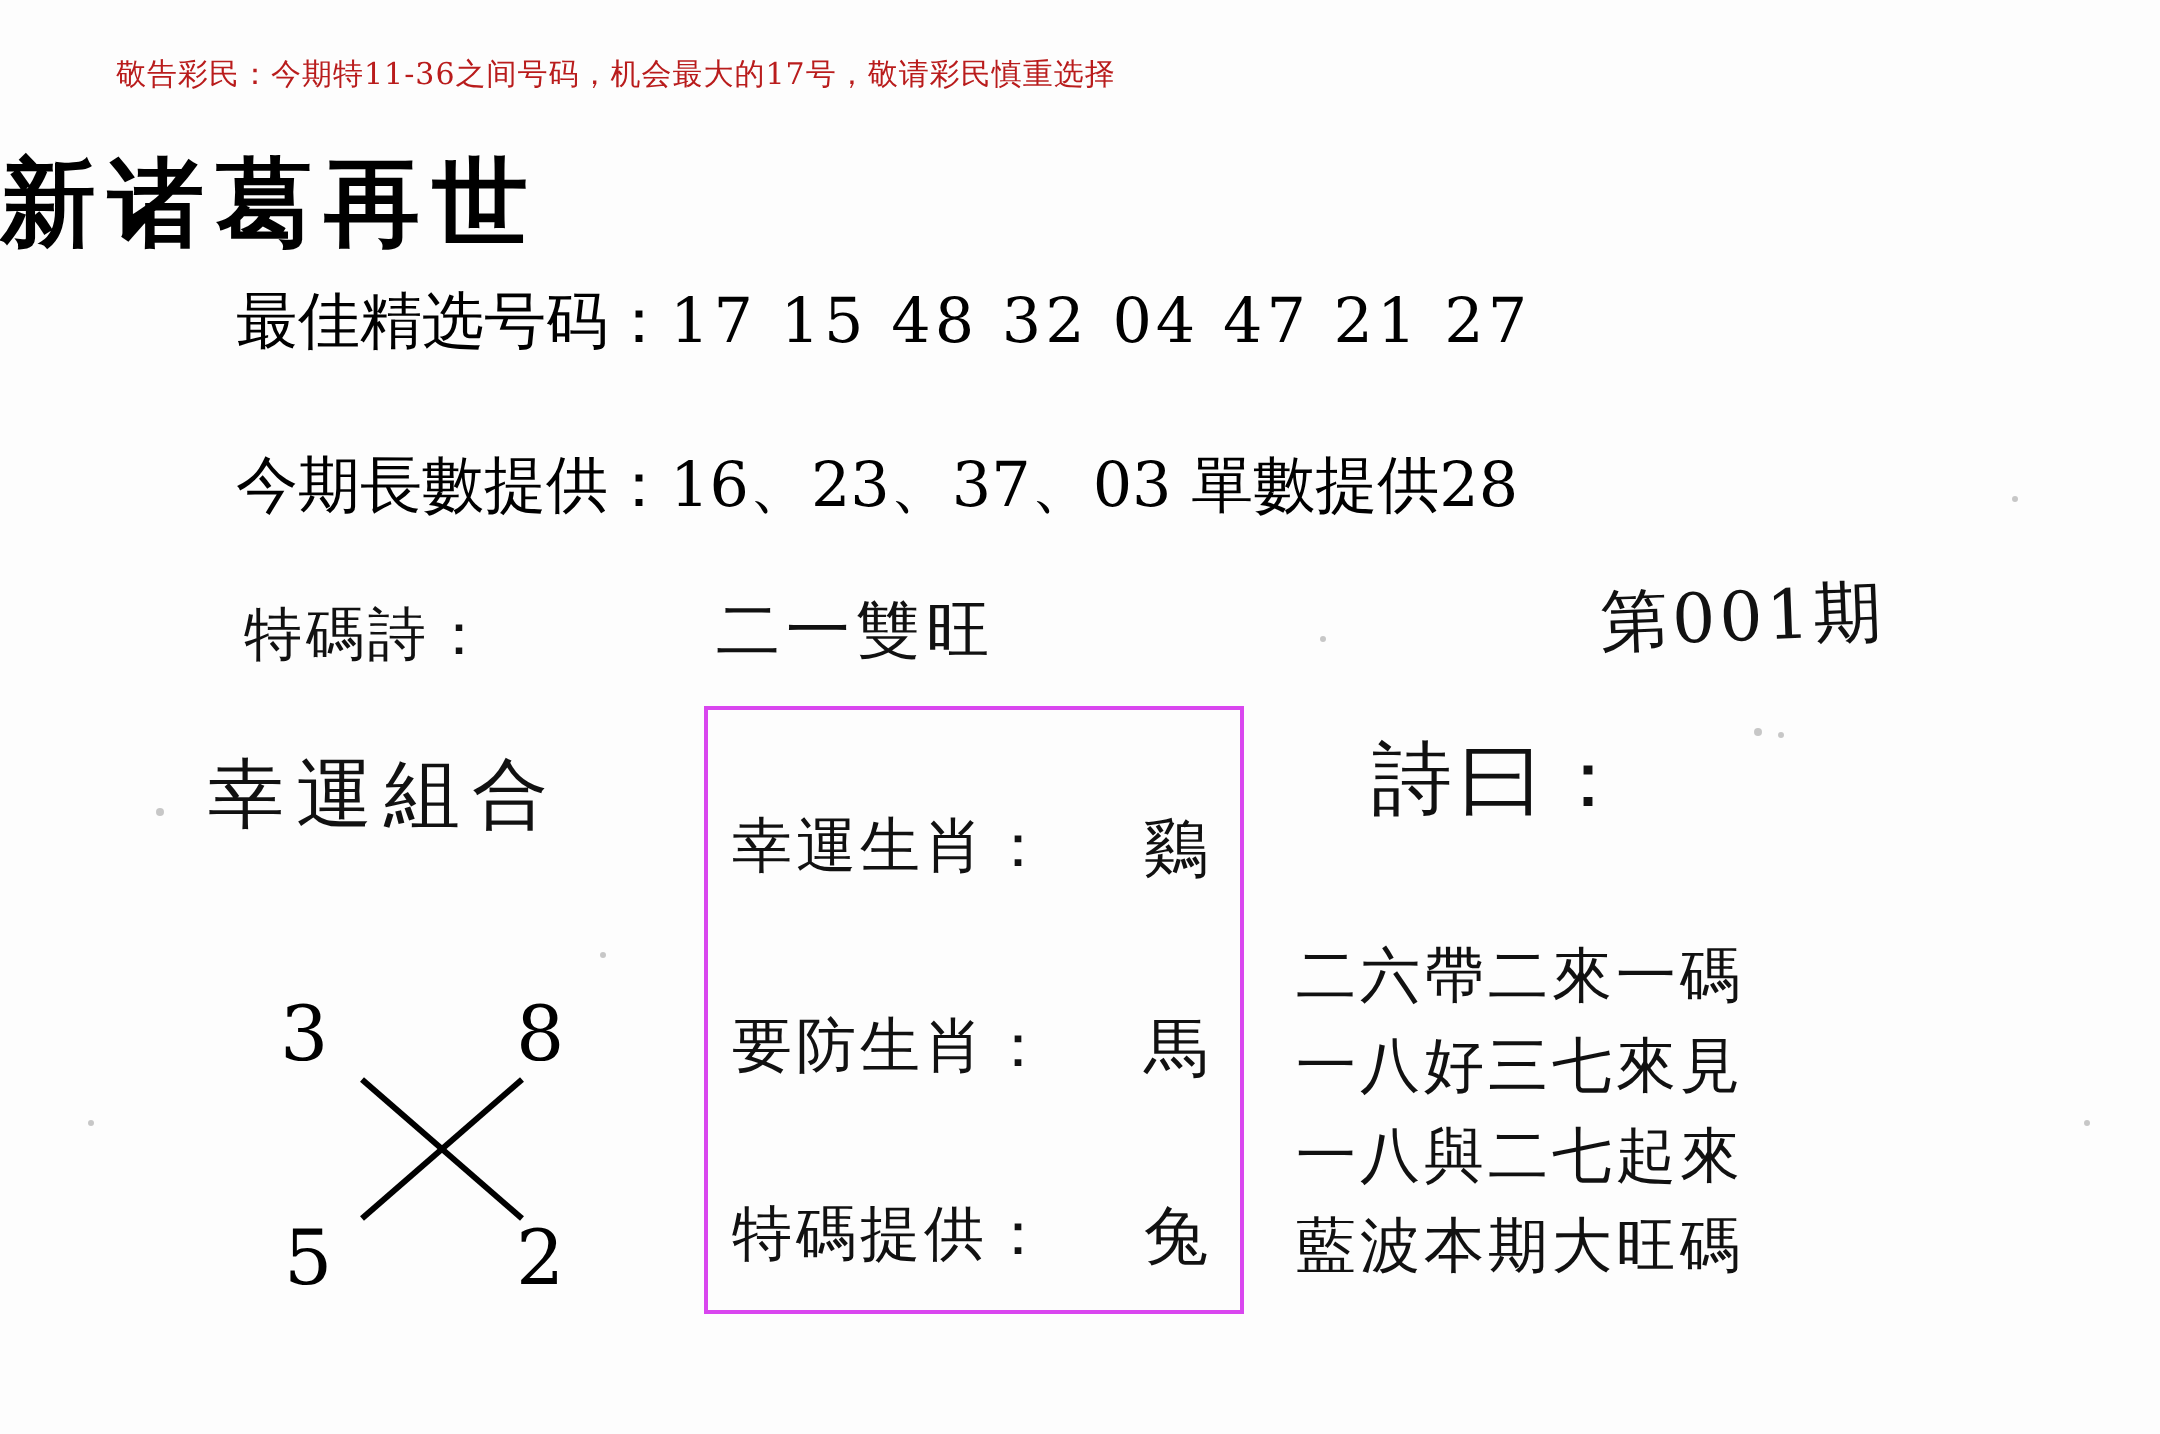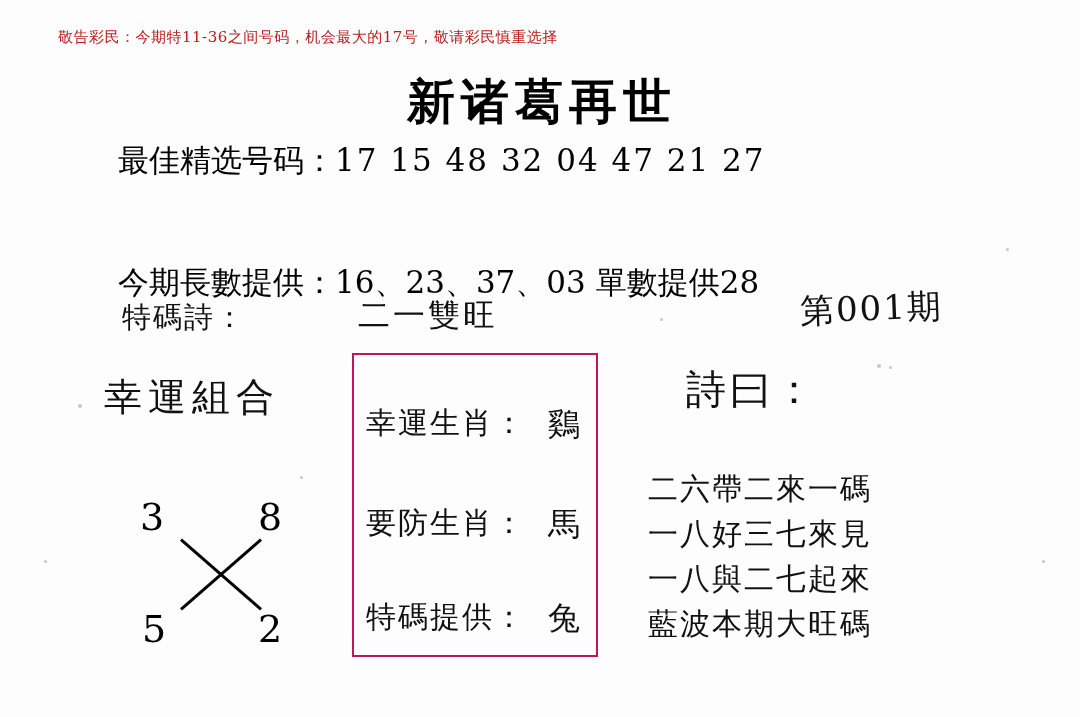--- a/index.html
+++ b/index.html
@@ -37,27 +37,25 @@
     letter-spacing: 0.5px;
     color: #b91c1c;
     white-space: nowrap;
   }
 
   .title {
     position: absolute;
     top: 70px;
     left: 0;
     width: 1052px;
-    text-align: center;
     font-family: "DejaVu Serif", serif;
     font-weight: bold;
     font-size: 48px;
     letter-spacing: 6px;
     color: #000;
-    padding-left: 16px;
   }
 
   .row-best {
     position: absolute;
     top: 140px;
     left: 118px;
     font-family: "DejaVu Serif", serif;
     font-size: 31px;
     color: #000;
     white-space: nowrap;
@@ -68,21 +66,20 @@
   }
 
   .row-long {
     position: absolute;
     top: 222px;
     left: 118px;
     font-family: "DejaVu Serif", serif;
     font-size: 31px;
     color: #000;
     white-space: nowrap;
-    margin-top: 40px;
   }
 
   .row-poemlabel {
     position: absolute;
     top: 298px;
     left: 122px;
     font-family: Liberation Sans, sans-serif;
     font-size: 29px;
     letter-spacing: 2px;
   }
@@ -142,23 +139,23 @@
     transform-origin: 50% 50%;
   }
   .xline.a { transform: rotate(41deg); }
   .xline.b { transform: rotate(-41deg); }
 
   
   .centerbox {
     position: absolute;
     top: 353px;
     left: 352px;
-    width: 246px;
+    width: 270px;
     height: 304px;
-    border: 2px solid #be185d;
+    border: 2px solid #d946ef;
     box-sizing: border-box;
   }
   .cb-row {
     position: absolute;
     left: 0;
     width: 100%;
     font-family: "DejaVu Serif", serif;
     font-size: 30px;
   }
   .cb-label {

